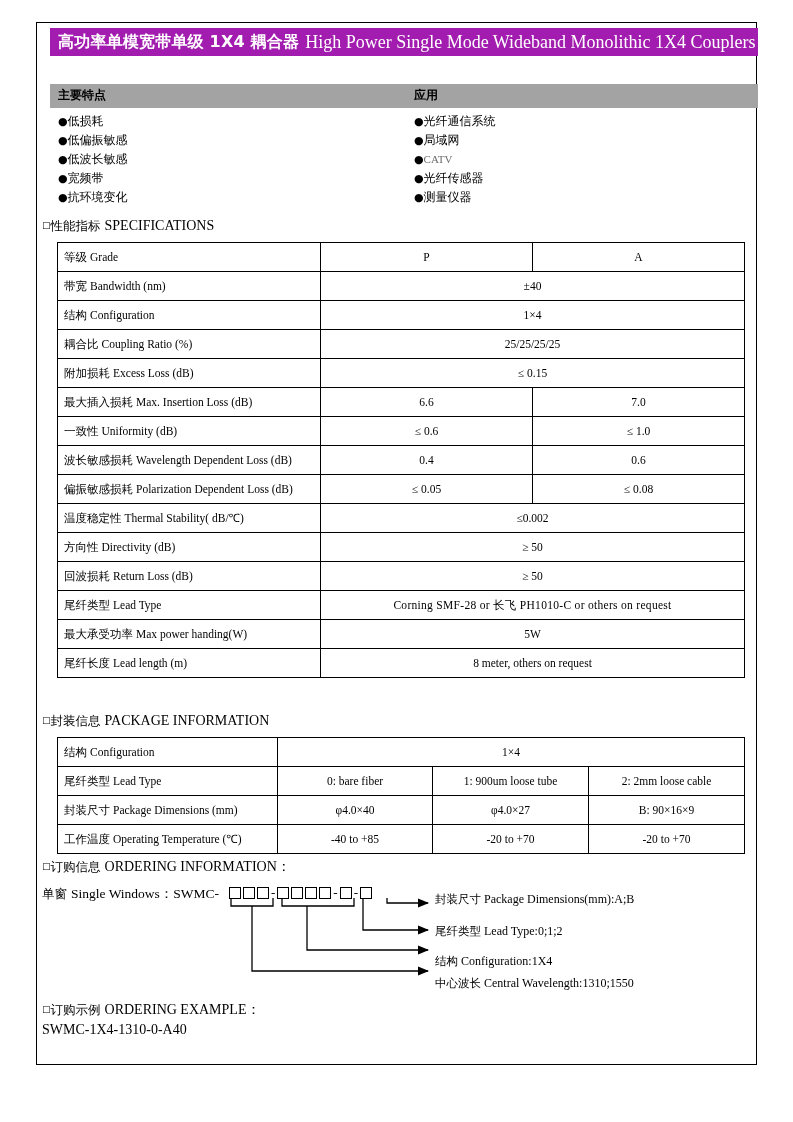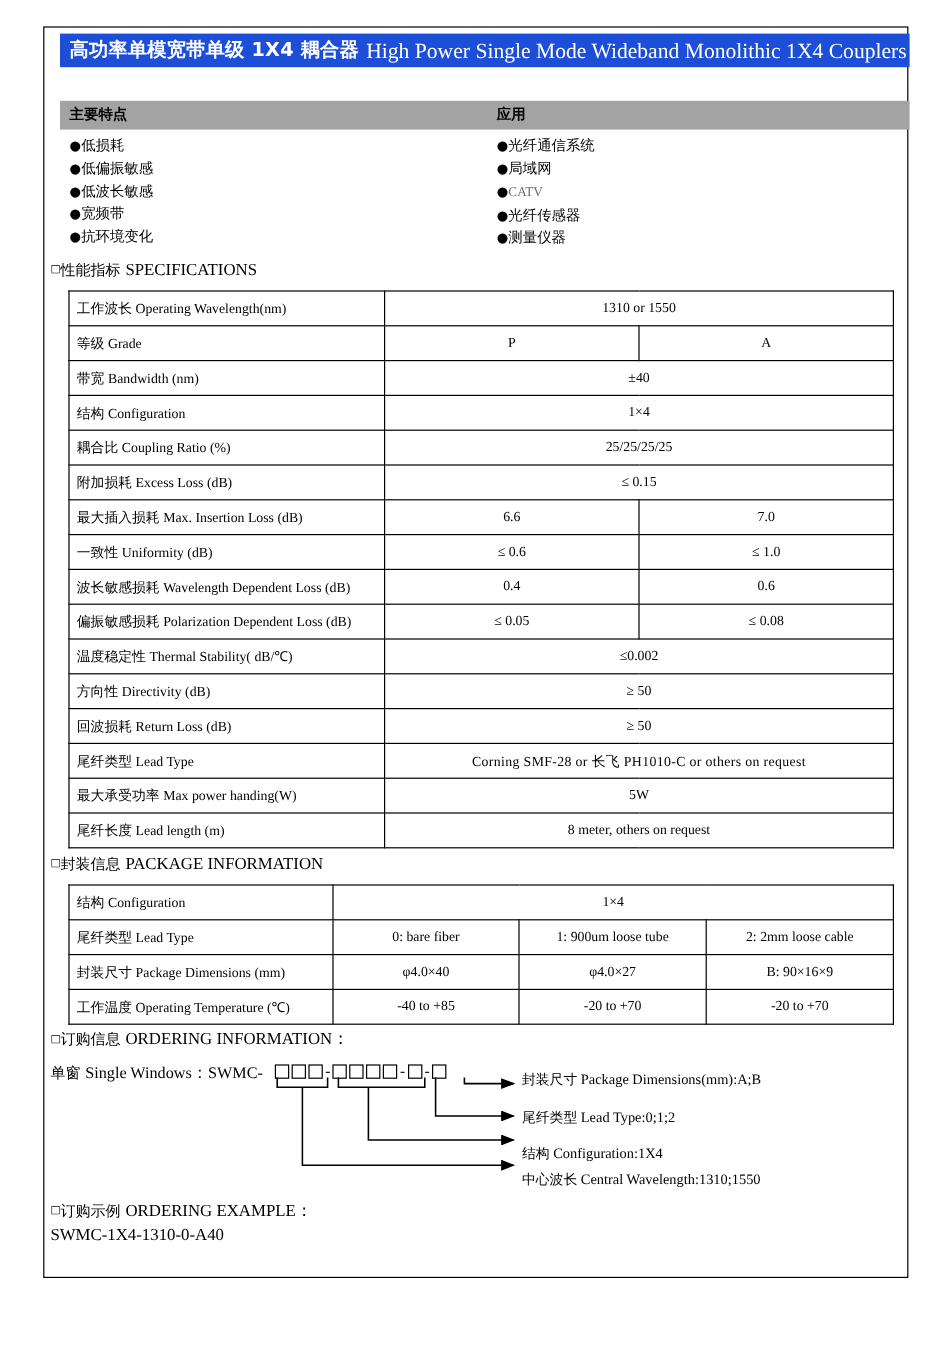--- a/index.html
+++ b/index.html
@@ -27,21 +27,21 @@
     box-sizing: border-box;
   }
 
   
   .title-bar {
     position: absolute;
     left: 50px;
     top: 28px;
     width: 708px;
     height: 28px;
-    background: #1d4ed8;
+    background: #a21caf;
     display: flex;
     align-items: center;
     white-space: nowrap;
     overflow: hidden;
   }
   .title-cn {
     color: #ffffff;
     font-family: "DejaVu Sans", sans-serif;
     font-size: 16px;
     font-weight: bold;
@@ -257,24 +257,20 @@
   <span class="sq">□</span><span class="cn">性能指标</span><span class="en">SPECIFICATIONS</span>
 </div>
 
 <table class="dt" id="specs-table">
   <colgroup>
       <col class="c1">
       <col class="c2">
       <col class="c3">
     </colgroup>
   <tbody>
-    <tr>
-      <td class="lbl"><span class="cn-lbl">工作波长</span><span class="en-lbl">Operating Wavelength(nm)</span></td>
-      <td class="val" colspan="2">1310 or 1550</td>
-    </tr>
     <tr>
       <td class="lbl"><span class="cn-lbl">等级</span><span class="en-lbl">Grade</span></td>
       <td class="val">P</td>
       <td class="val">A</td>
     </tr>
     <tr>
       <td class="lbl"><span class="cn-lbl">带宽</span><span class="en-lbl">Bandwidth (nm)</span></td>
       <td class="val" colspan="2">±40</td>
     </tr>
     <tr>

